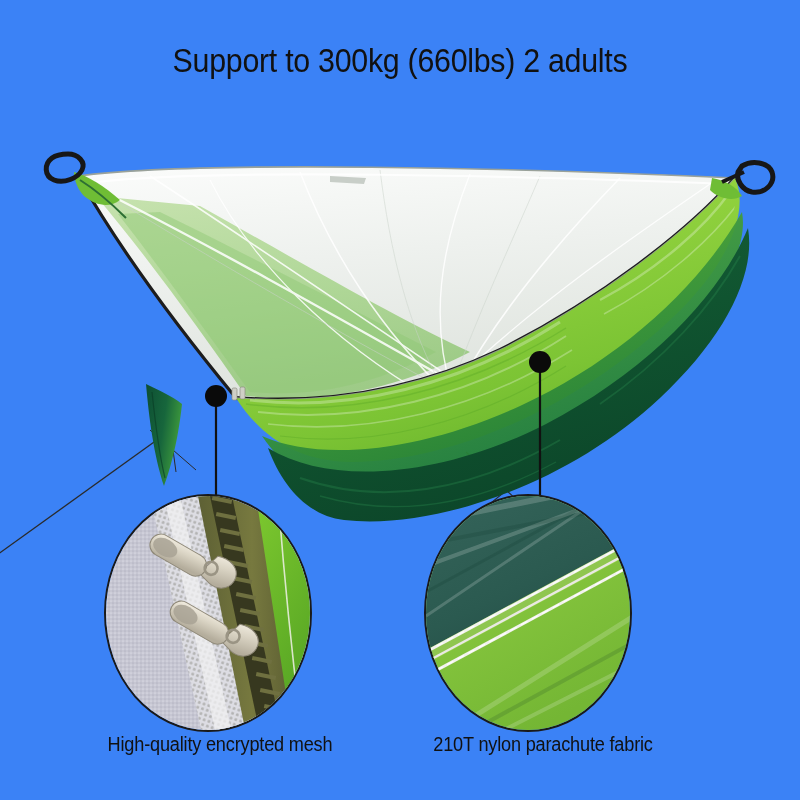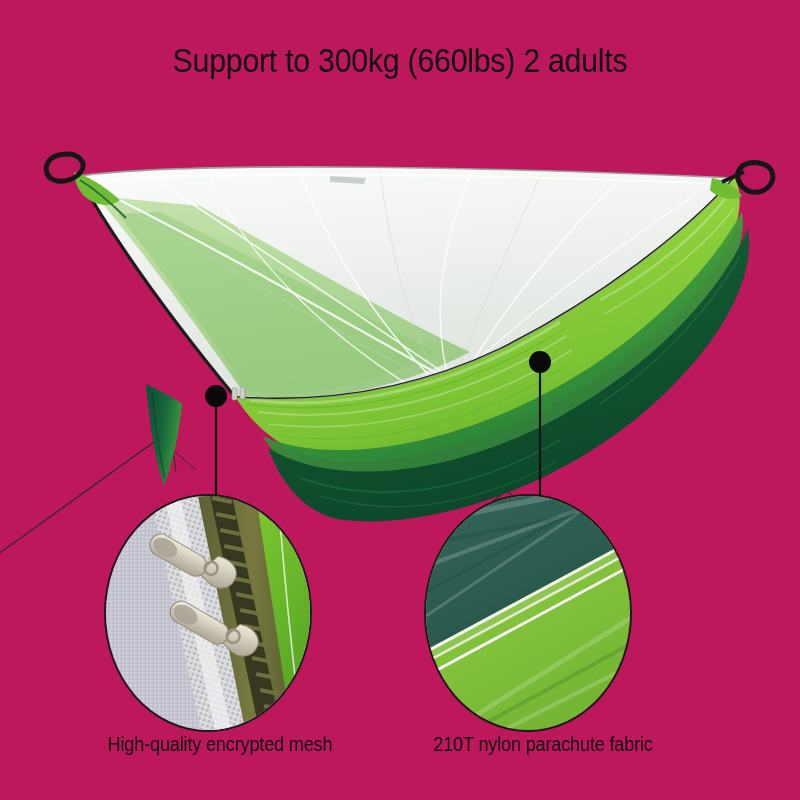--- a/index.html
+++ b/index.html
@@ -5,21 +5,21 @@
 <style>
   html, body {
     margin: 0;
     padding: 0;
     background: #ffffff;
   }
   #page {
     position: relative;
     width: 800px;
     height: 800px;
-    background: #be185d;
+    background: #3b82f6;
     overflow: hidden;
     font-family: "Liberation Sans", sans-serif;
   }
   #title {
     position: absolute;
     top: 42px;
     left: 0;
     width: 800px;
     text-align: center;
     font-family: "Liberation Sans", sans-serif;

